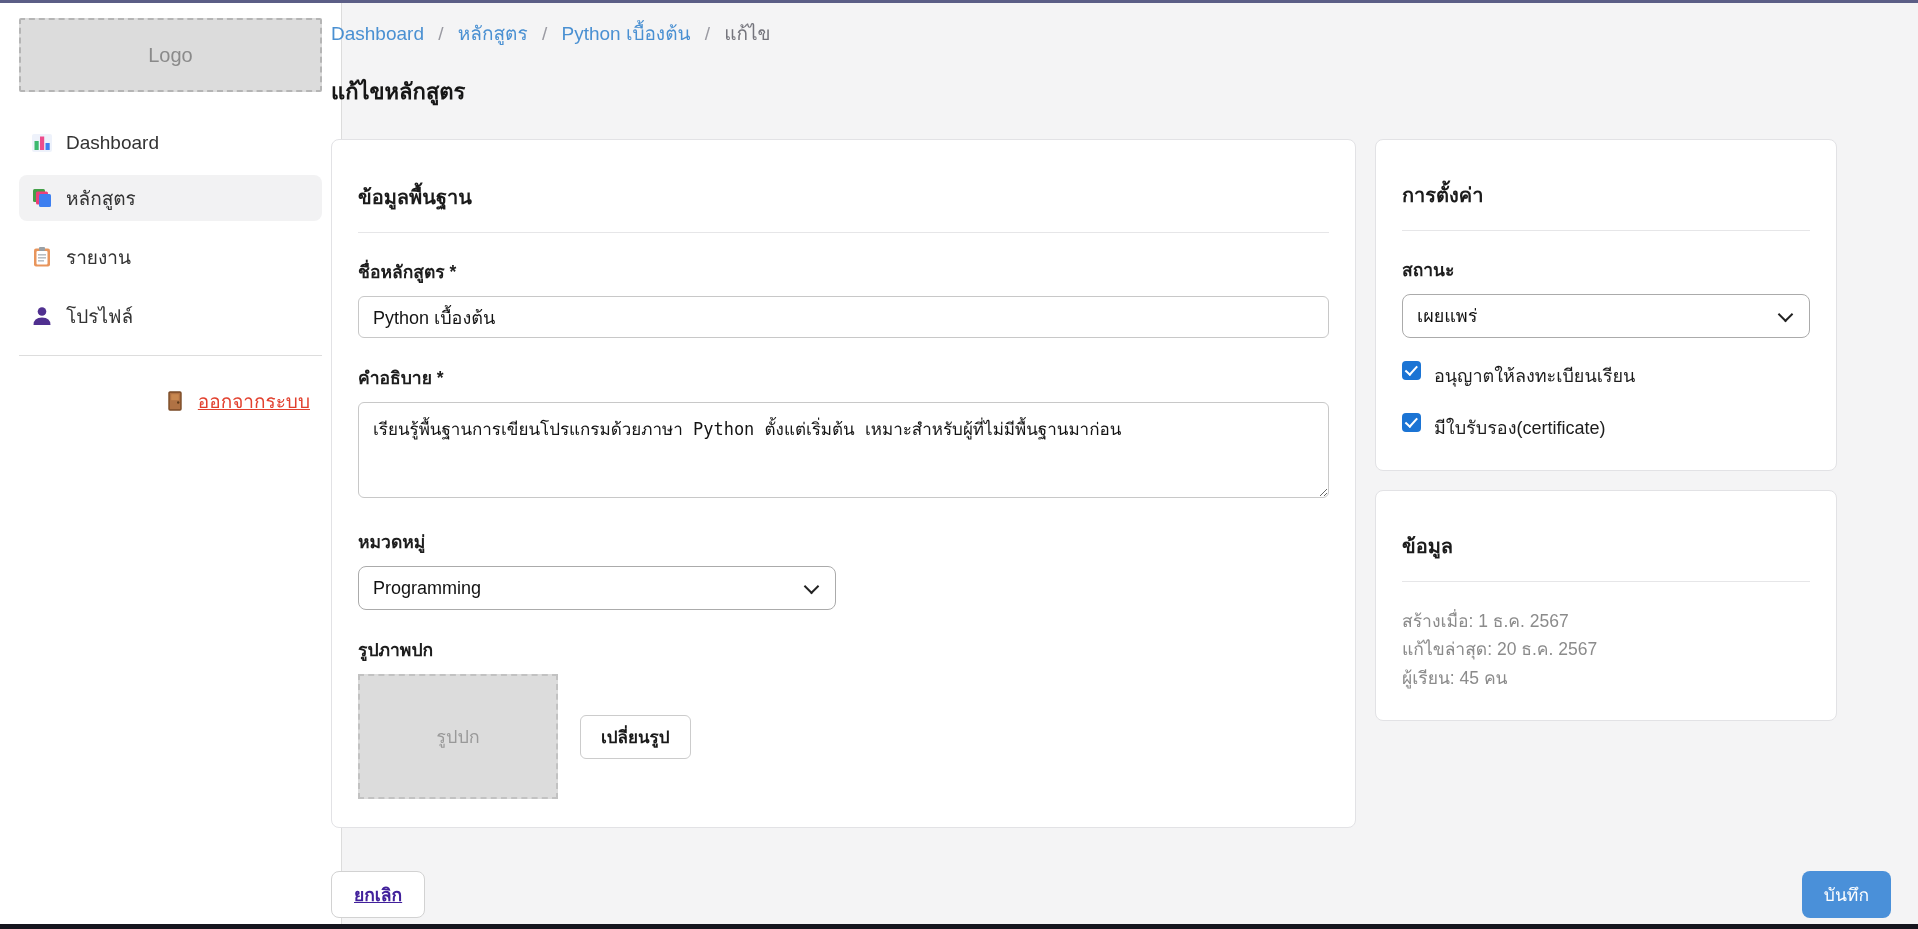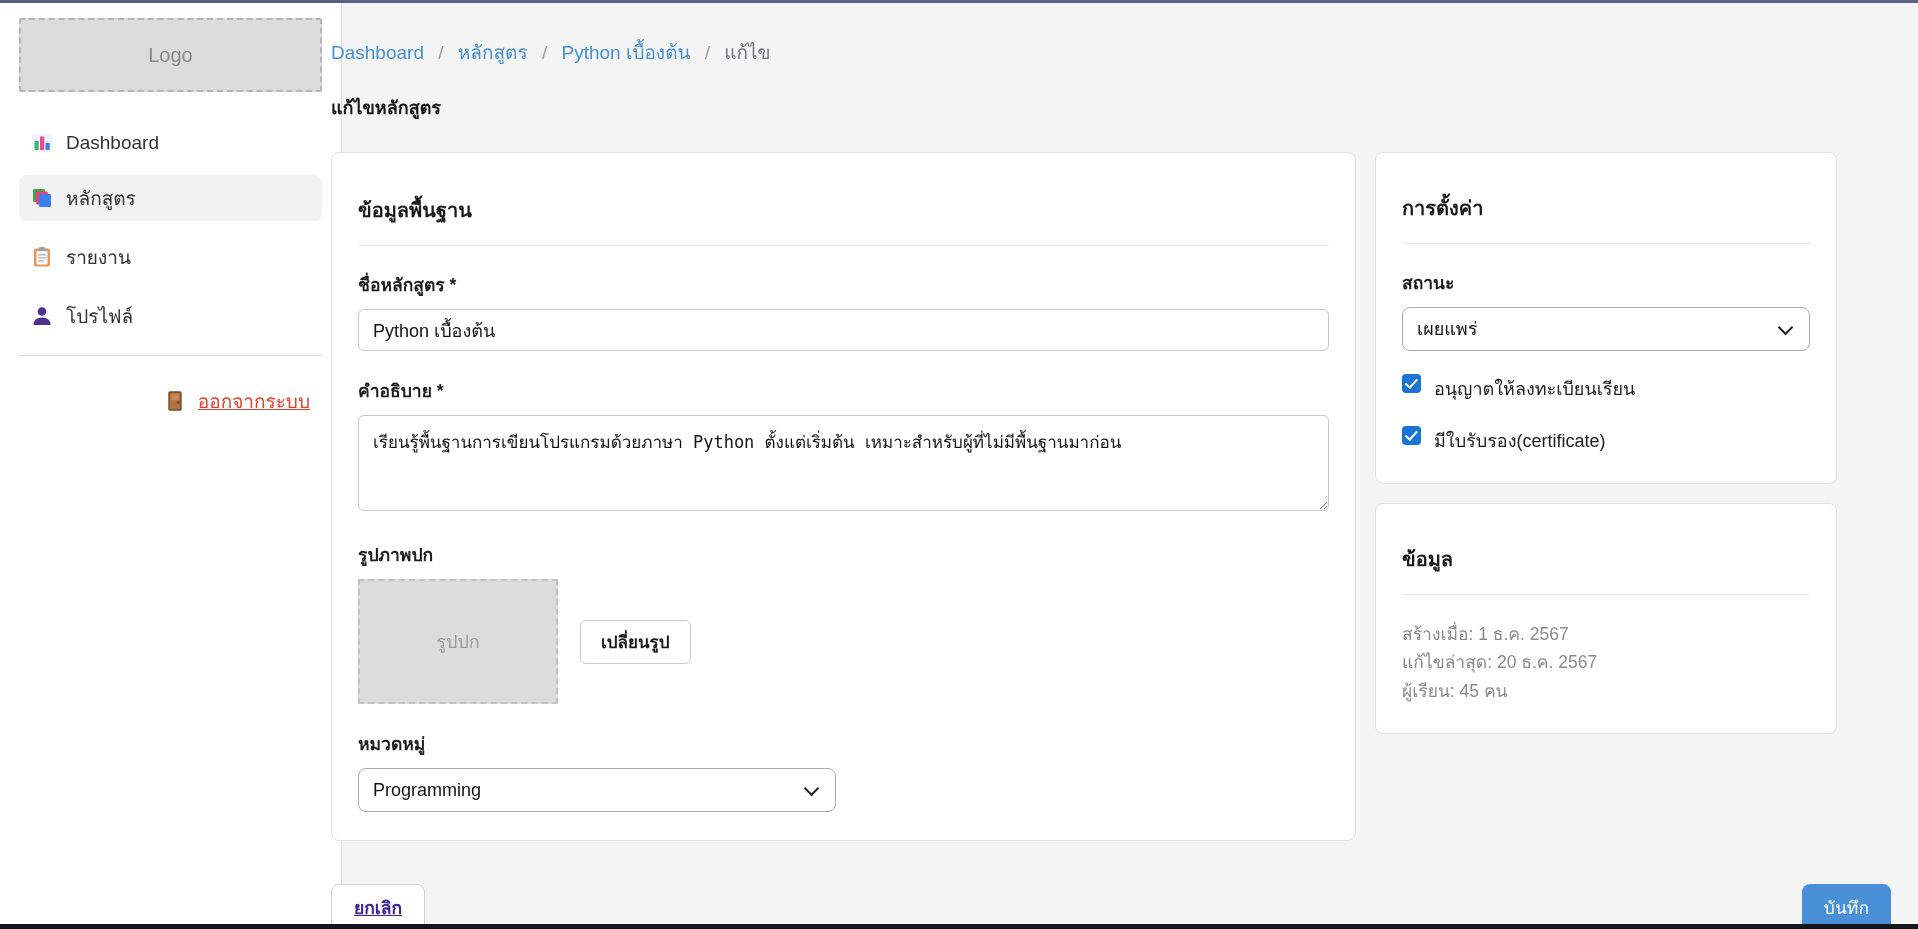--- a/index.html
+++ b/index.html
@@ -29,29 +29,29 @@
   .nav-item.active { background:#f2f2f3; }
   .nav-icon { width:22px; height:22px; flex:none; display:inline-flex; }
   .side-divider { border:none; border-top:1px solid #ddd; margin:16px 0 30px; }
   .logout-link {
     display:flex; align-items:center; gap:12px; padding:0 12px;
     font-size:19px; color:#e2402e; cursor:pointer;justify-content:flex-end;
   }
   .logout-link .lbl { text-decoration:underline; }
 
   
-  .main { position:absolute; left:298px; top:3px; right:0; bottom:5px; padding:34px 0 0 33px; }
+  .main { position:absolute; left:298px; top:3px; right:0; bottom:5px; padding:15px 0 0 33px; }
   .content { width:1560px; }
 
   .breadcrumb { font-size:19px; margin-bottom:26px; }
   .breadcrumb .crumb-link { color:#4a90d2; text-decoration:none; cursor:pointer; }
   .breadcrumb .crumb-sep  { color:#9a9aa2; margin:0 9px; }
   .breadcrumb .crumb-current { color:#74747c; }
 
-  .page-title { font-size:18px; font-weight:bold; color:#161616; margin:0 0 30px; }
+  .page-title { font-size:22px; font-weight:bold; color:#161616; margin:0 0 30px; }
 
   .columns { display:flex; gap:19px; align-items:flex-start; }
   .card { background:#fff; border:1px solid #e2e2e5; border-radius:8px; }
   .card-main { width:1025px; padding:26px 26px 28px; }
   .col-right { width:462px; display:flex; flex-direction:column; gap:19px; }
   .card-side { width:100%; padding:24px 26px 28px; }
 
   .card-heading {
     font-size:20px; font-weight:bold; color:#1b1b1b; margin:15px 0 25px;
     padding-bottom:19px; border-bottom:1px solid #e6e6e8;
@@ -209,37 +209,37 @@
           <label class="field-label">ชื่อหลักสูตร *</label>
           <input class="text-input" type="text" value="Python เบื้องต้น" style="">
         </div>
 
         <div class="form-group">
           <label class="field-label">คำอธิบาย *</label>
           <textarea class="textarea" spellcheck="false" style="">เรียนรู้พื้นฐานการเขียนโปรแกรมด้วยภาษา Python ตั้งแต่เริ่มต้น เหมาะสำหรับผู้ที่ไม่มีพื้นฐานมาก่อน</textarea>
         </div>
 
         <div class="form-group">
+          <label class="field-label">หมวดหมู่</label>
+          <span class="select-wrap wide">
+            <select class="ui-select">
+              <option>Programming</option>
+            </select>
+          </span>
+        </div>
+
+        <div class="form-group">
           <label class="field-label">รูปภาพปก</label>
           <div class="cover-row">
             <div class="cover-box">
               <span>รูปปก</span>
             </div>
             <button class="btn-light" type="button">เปลี่ยนรูป</button>
           </div>
         </div>
-
-        <div class="form-group">
-          <label class="field-label">หมวดหมู่</label>
-          <span class="select-wrap wide">
-            <select class="ui-select">
-              <option>Programming</option>
-            </select>
-          </span>
-        </div>
       </section>
 
       <div class="col-right">
 
         <section class="card card-side">
           <h2 class="card-heading">การตั้งค่า</h2>
 
           <label class="field-label">สถานะ</label>
           <span class="select-wrap full">
             <select class="ui-select">

